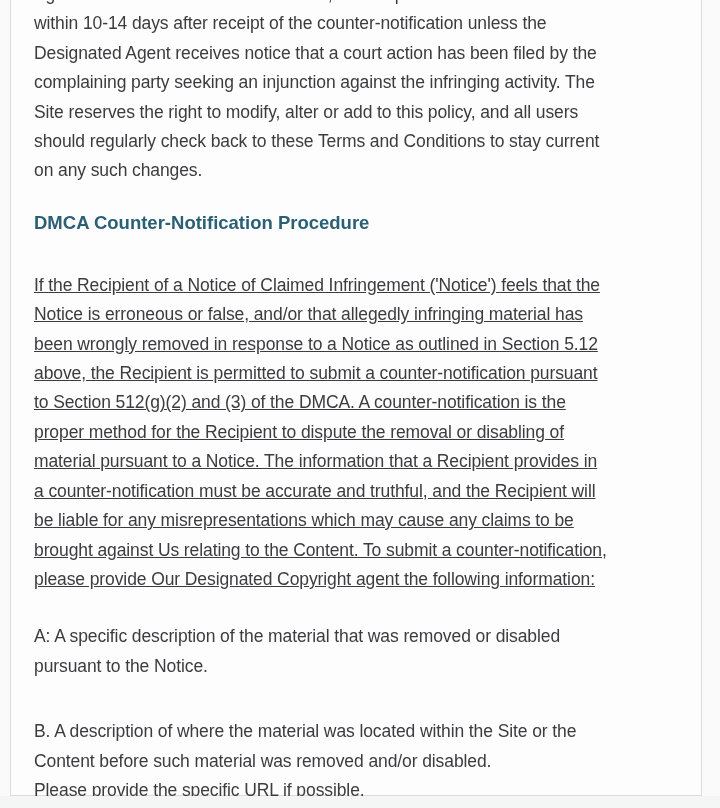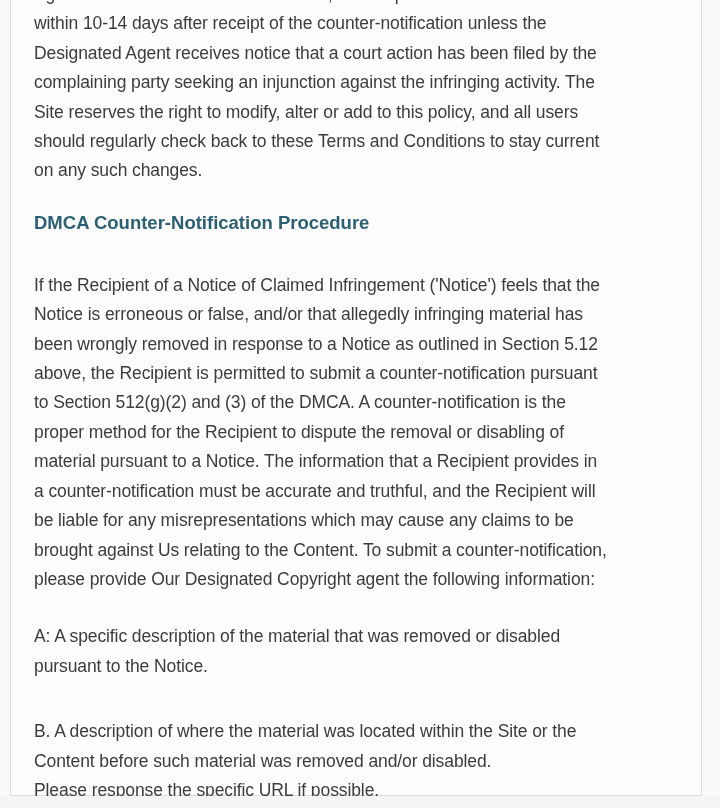--- a/index.html
+++ b/index.html
@@ -39,21 +39,21 @@
     white-space: pre-line;
     letter-spacing: -0.1px;
   }
   .content h2 {
     margin: 25px 0 37px 0;
     font-size: 18.5px;
     line-height: 23px;
     font-weight: 700;
     color: #2a5f75;
   }
-  p.para-procedure { margin-bottom: 28px; }
+  p.para-procedure { margin-bottom: 28px; text-decoration: underline; }
   p.para-item-a   { margin-bottom: 36px; }
   .bottom-gutter {
     position: absolute;
     left: 0;
     top: 796px;
     width: 720px;
     height: 12px;
     background: #f4f5f5;
   }
 </style>
@@ -79,17 +79,17 @@
 proper method for the Recipient to dispute the removal or disabling of
 material pursuant to a Notice. The information that a Recipient provides in
 a counter-notification must be accurate and truthful, and the Recipient will
 be liable for any misrepresentations which may cause any claims to be
 brought against Us relating to the Content. To submit a counter-notification,
 please provide Our Designated Copyright agent the following information:</p>
       <p class="para-item-a">A: A specific description of the material that was removed or disabled
 pursuant to the Notice.</p>
       <p class="para-item-b">B. A description of where the material was located within the Site or the
 Content before such material was removed and/or disabled.
-Please response the specific URL if possible.</p>
+Please provide the specific URL if possible.</p>
     </div>
   </div>
   <div class="bottom-gutter"></div>
 </div>
 
 </body></html>

